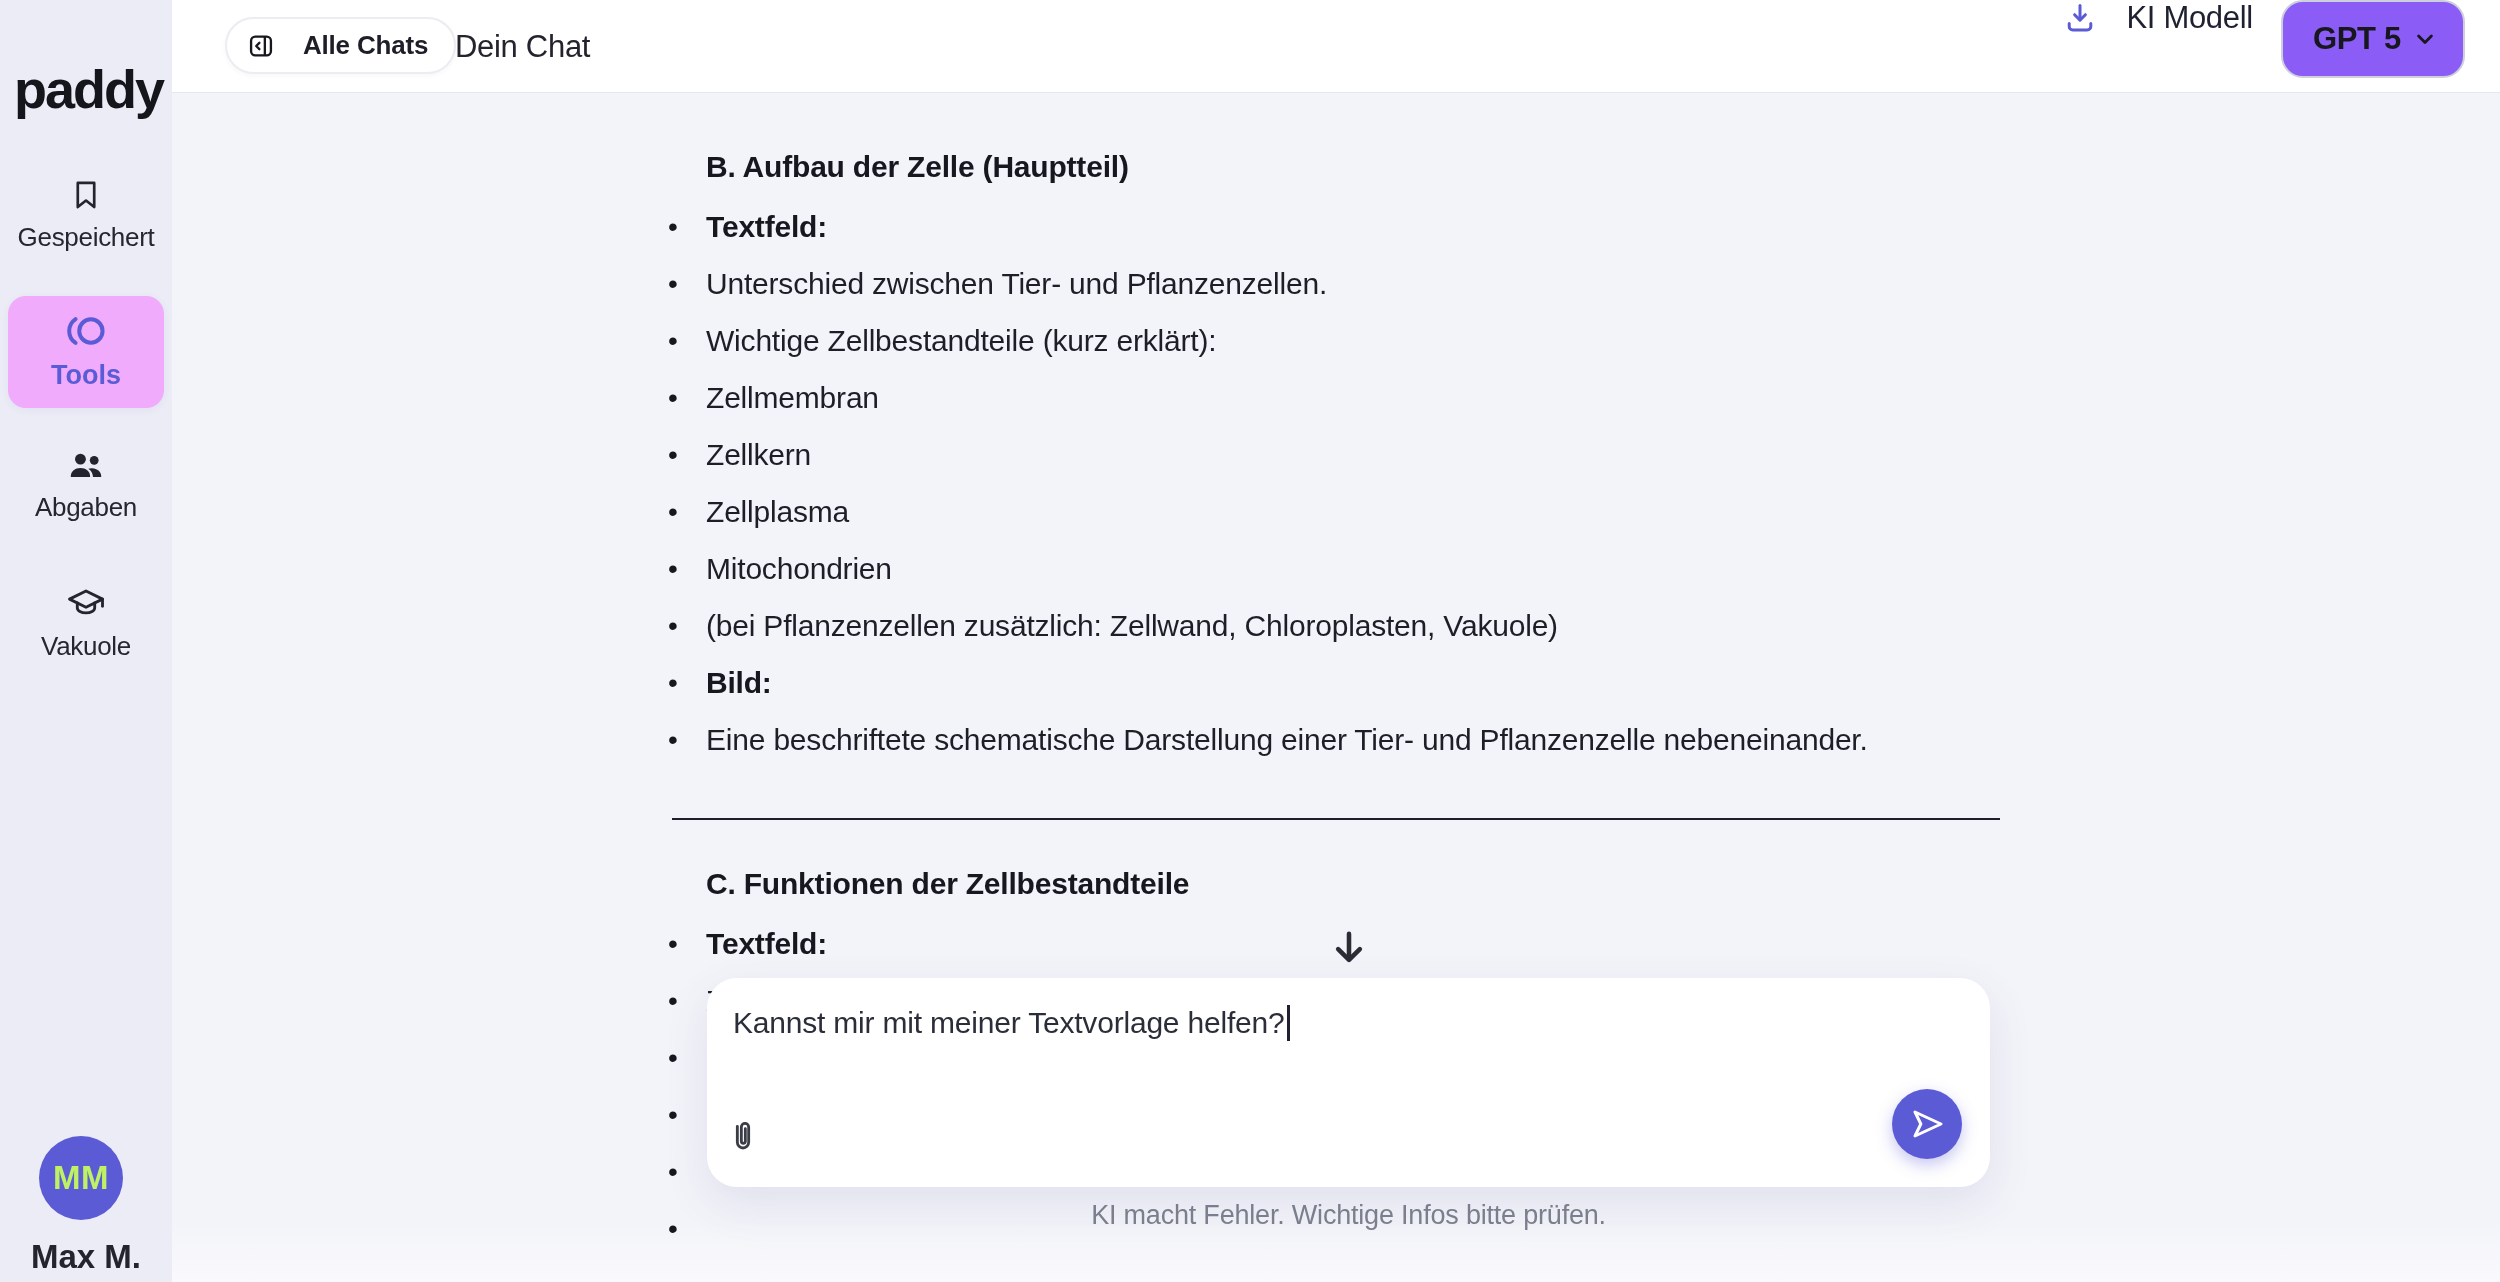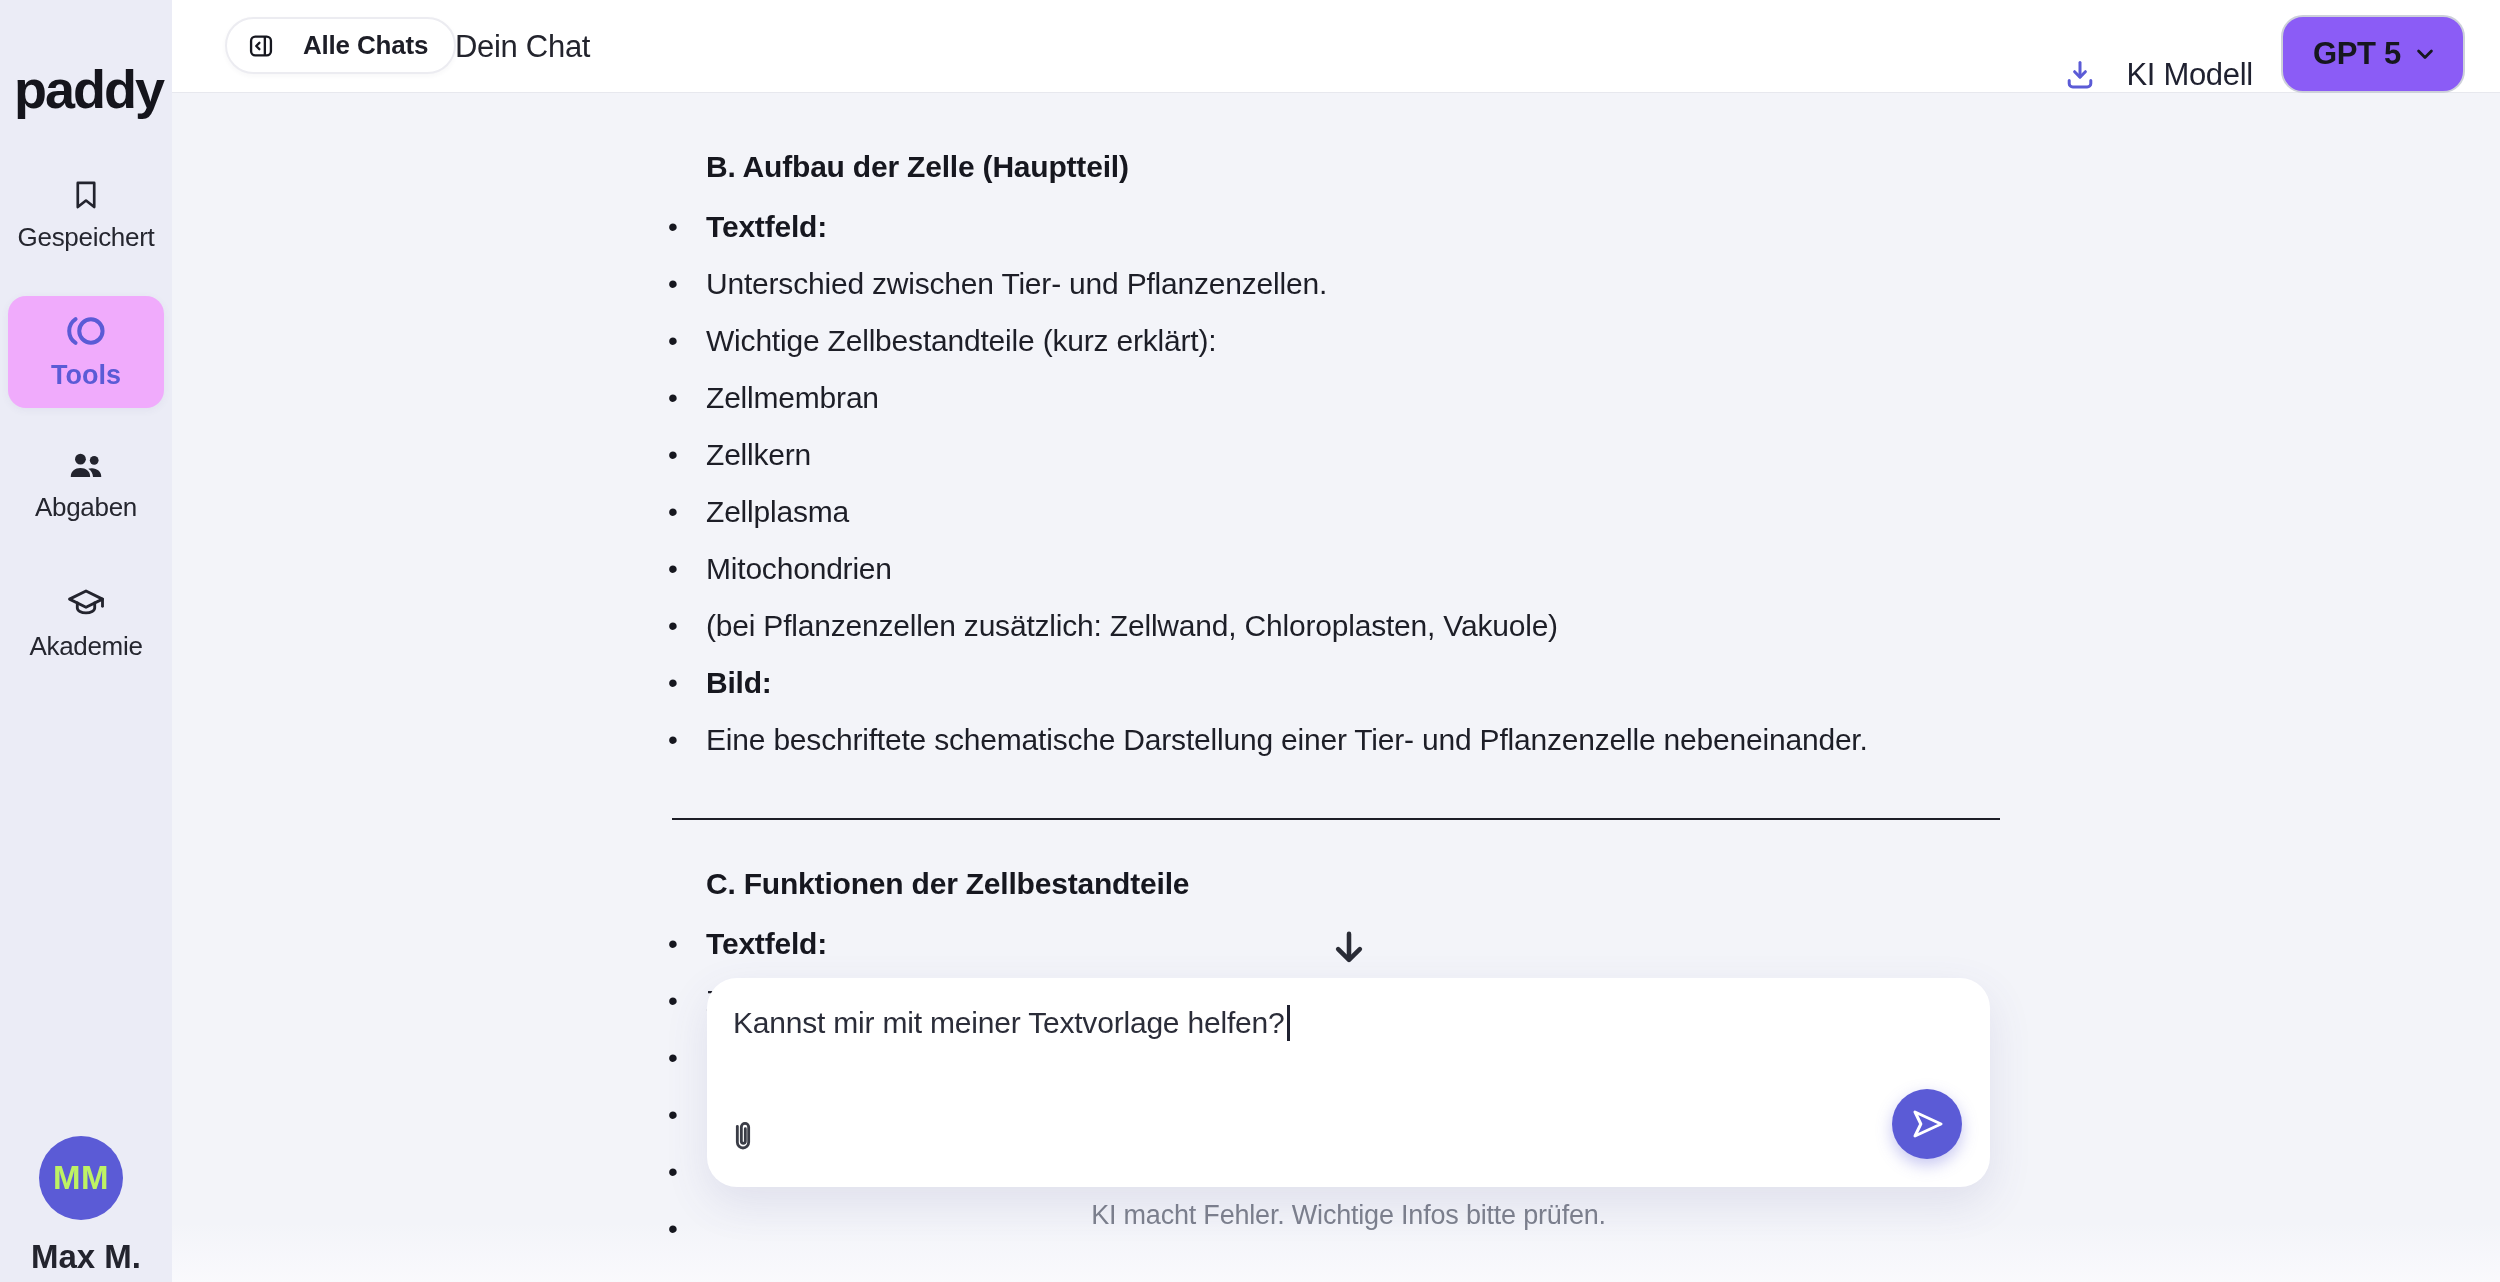--- a/index.html
+++ b/index.html
@@ -31,21 +31,21 @@
   .avatar{position:absolute;left:39px;top:-6px;width:84px;height:84px;border-radius:50%;background:var(--accent);
     display:flex;align-items:center;justify-content:center;color:#bef264;font-size:33px;font-weight:700;letter-spacing:.5px;cursor:pointer}
   .user-name{position:absolute;left:0;top:96px;width:172px;text-align:center;font-size:33px;font-weight:700;color:#23242e}
 
   
   .header{position:absolute;left:172px;top:0;width:2328px;height:93px;background:#fff;border-bottom:1px solid var(--border-light);z-index:10}
   .all-chats-btn{position:absolute;left:53px;top:17px;height:57px;padding:0 26px 0 20px;display:flex;align-items:center;gap:28px;
     background:#fff;border:2px solid #ececf1;border-radius:29px;cursor:pointer;box-shadow:0 2px 5px rgba(40,40,80,.04)}
   .all-chats-btn span{font-size:26px;font-weight:700;color:#1d1e27;letter-spacing:-.2px}
   .page-title{position:absolute;left:283px;top:0;height:93px;display:flex;align-items:center;font-size:31px;font-weight:500;color:#23242d;letter-spacing:-.3px}
-  .header-right{position:absolute;right:35px;top:0;height:93px;display:flex;align-items:flex-end;gap:28px}
+  .header-right{position:absolute;right:35px;top:0;height:93px;display:flex;align-items:flex-start;gap:28px}
   .dl-btn{background:none;border:none;cursor:pointer;display:flex;align-items:center}
   .model-label{font-size:31px;font-weight:500;color:#1f2130;letter-spacing:-.3px}
   .model-pill{height:78px;padding:0 24px 0 30px;display:flex;align-items:center;gap:10px;background:#8b5cf6;
     border:2px solid #cdd0da;border-radius:22px;cursor:pointer}
   .model-pill span{font-size:31px;font-weight:600;color:#16171f;letter-spacing:-.3px}
 
   
   .chat-area{position:absolute;left:172px;top:93px;width:2328px;height:1189px;background:var(--content-bg);overflow:hidden}
   .chat-area::after{content:"";position:absolute;left:0;bottom:0;width:100%;height:60px;
     background:linear-gradient(to bottom,rgba(243,244,249,0),rgba(250,250,253,.9));pointer-events:none}
@@ -116,21 +116,21 @@
     </div>
 
     <div class="nav-item ni-3">
       <span>
         <svg width="40" height="36" viewBox="0 0 26 24" fill="none" stroke="#23242e" stroke-width="1.9" stroke-linejoin="round" stroke-linecap="round">
           <path d="M13 4 24 9.4 13 14.8 2 9.4z"></path>
           <path d="M24 9.4v4.8"></path>
           <path d="M7.2 12v3.4c0 1.8 2.6 3.2 5.8 3.2s5.8-1.4 5.8-3.2V12"></path>
         </svg>
       </span>
-      <span class="nav-label">Akademie</span>
+      <span class="nav-label">Vakuole</span>
     </div>
 
     <div class="user-block">
       <div class="avatar">
         <span>MM</span>
       </div>
       <div class="user-name">Max M.</div>
     </div>
   </aside>
 

